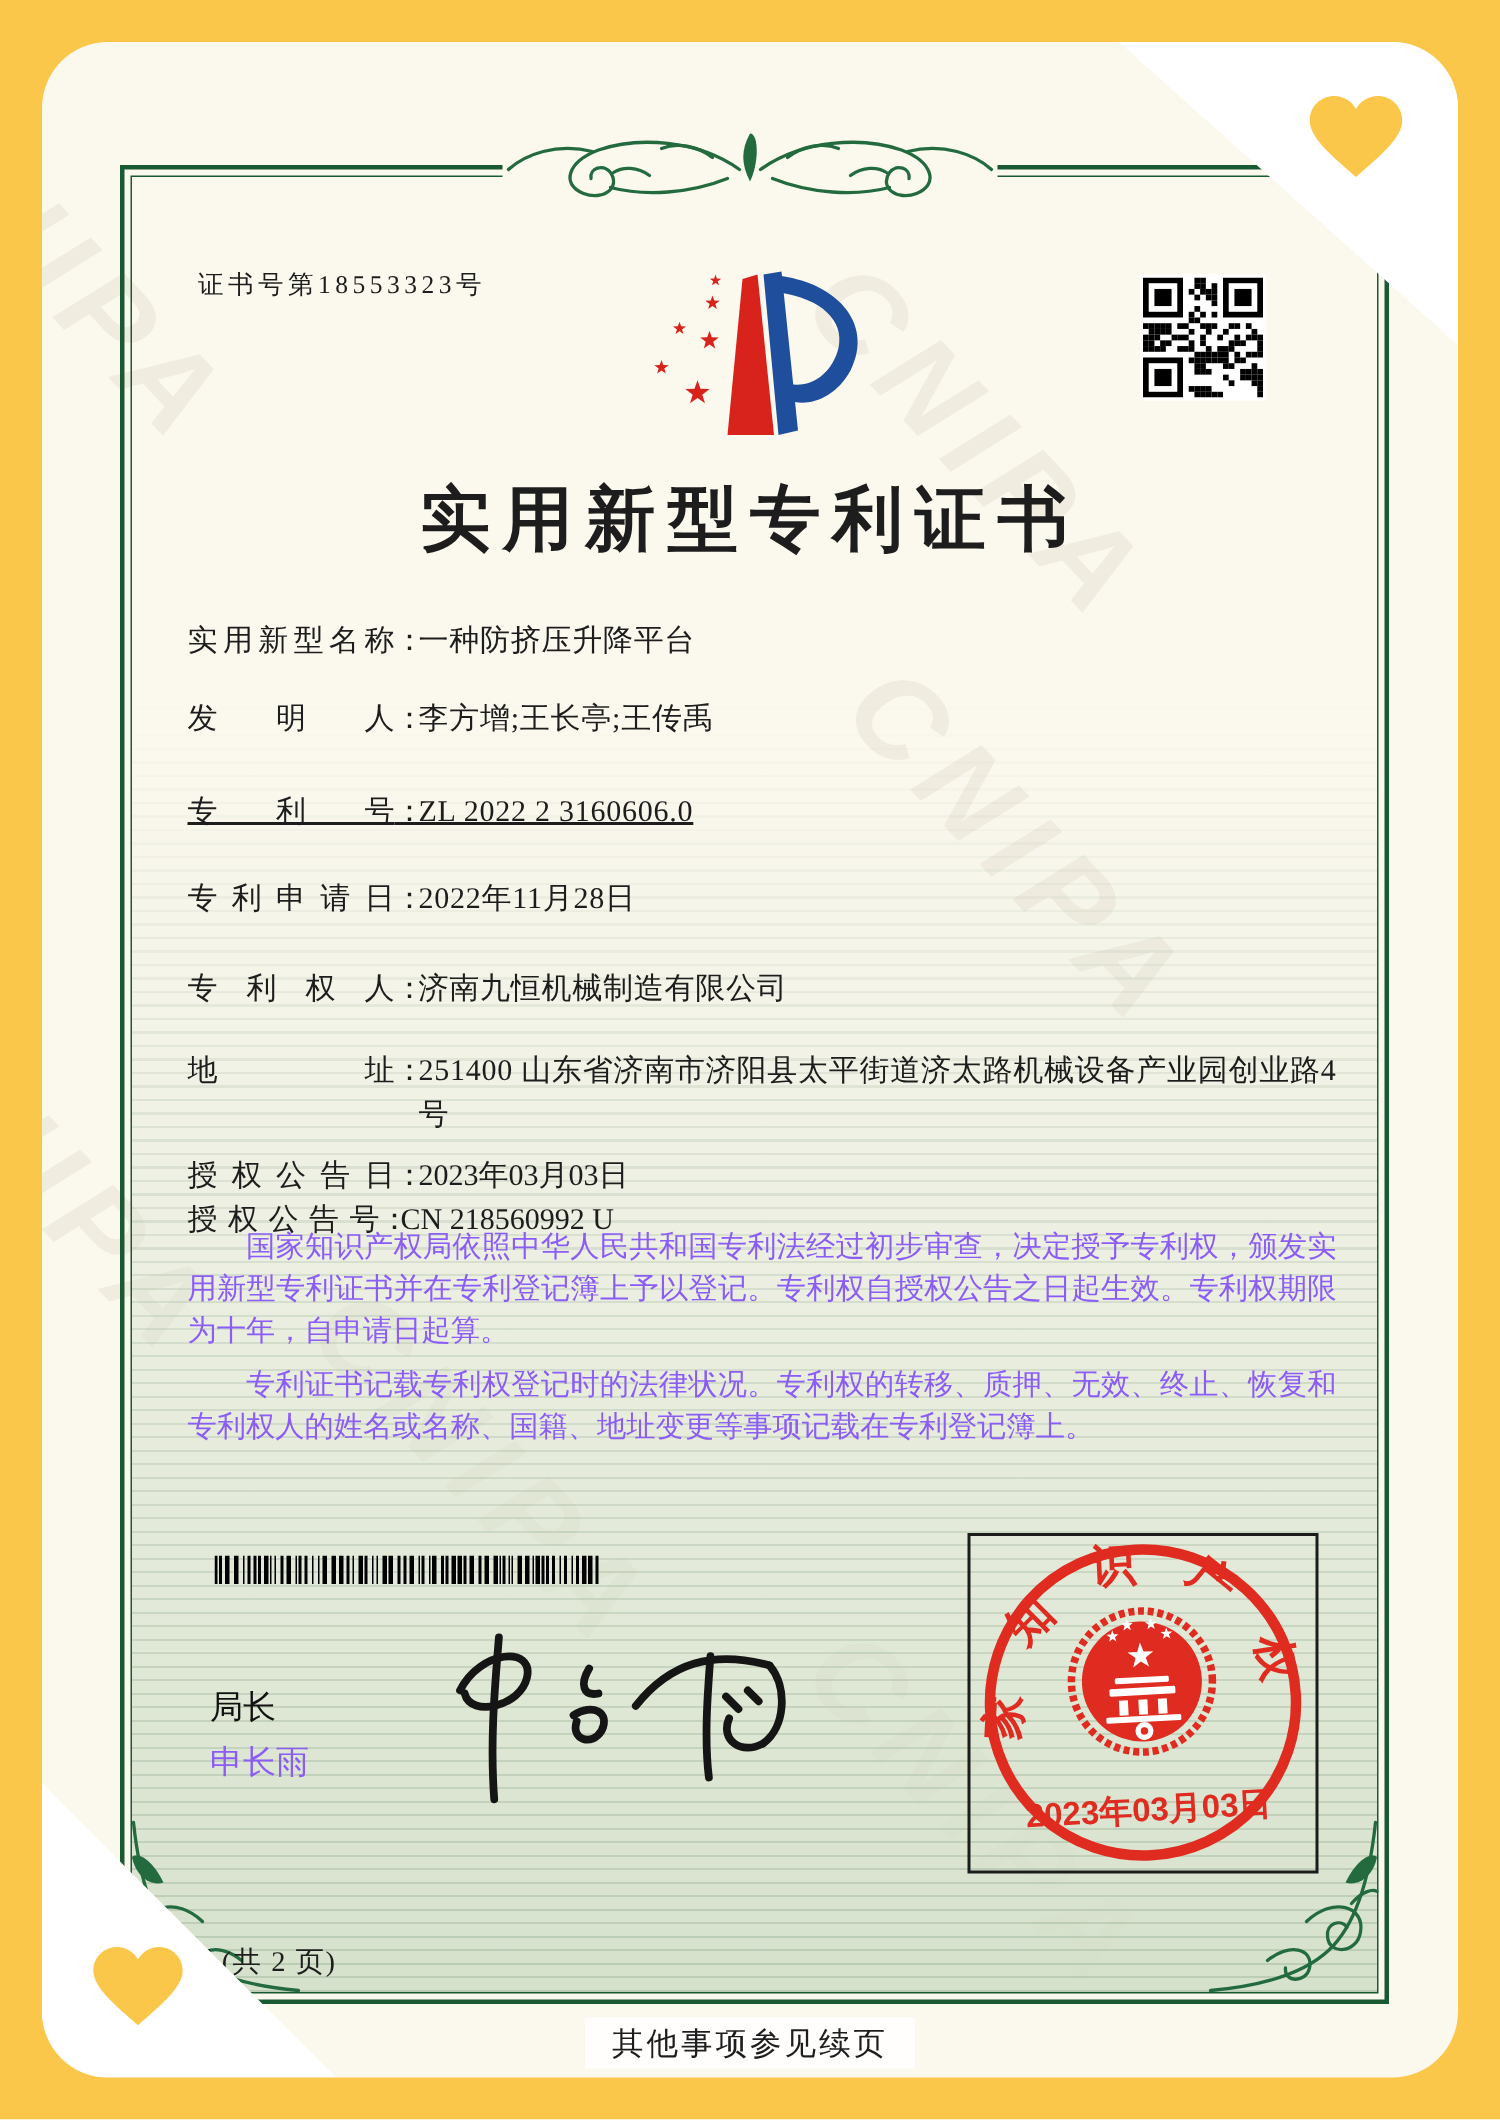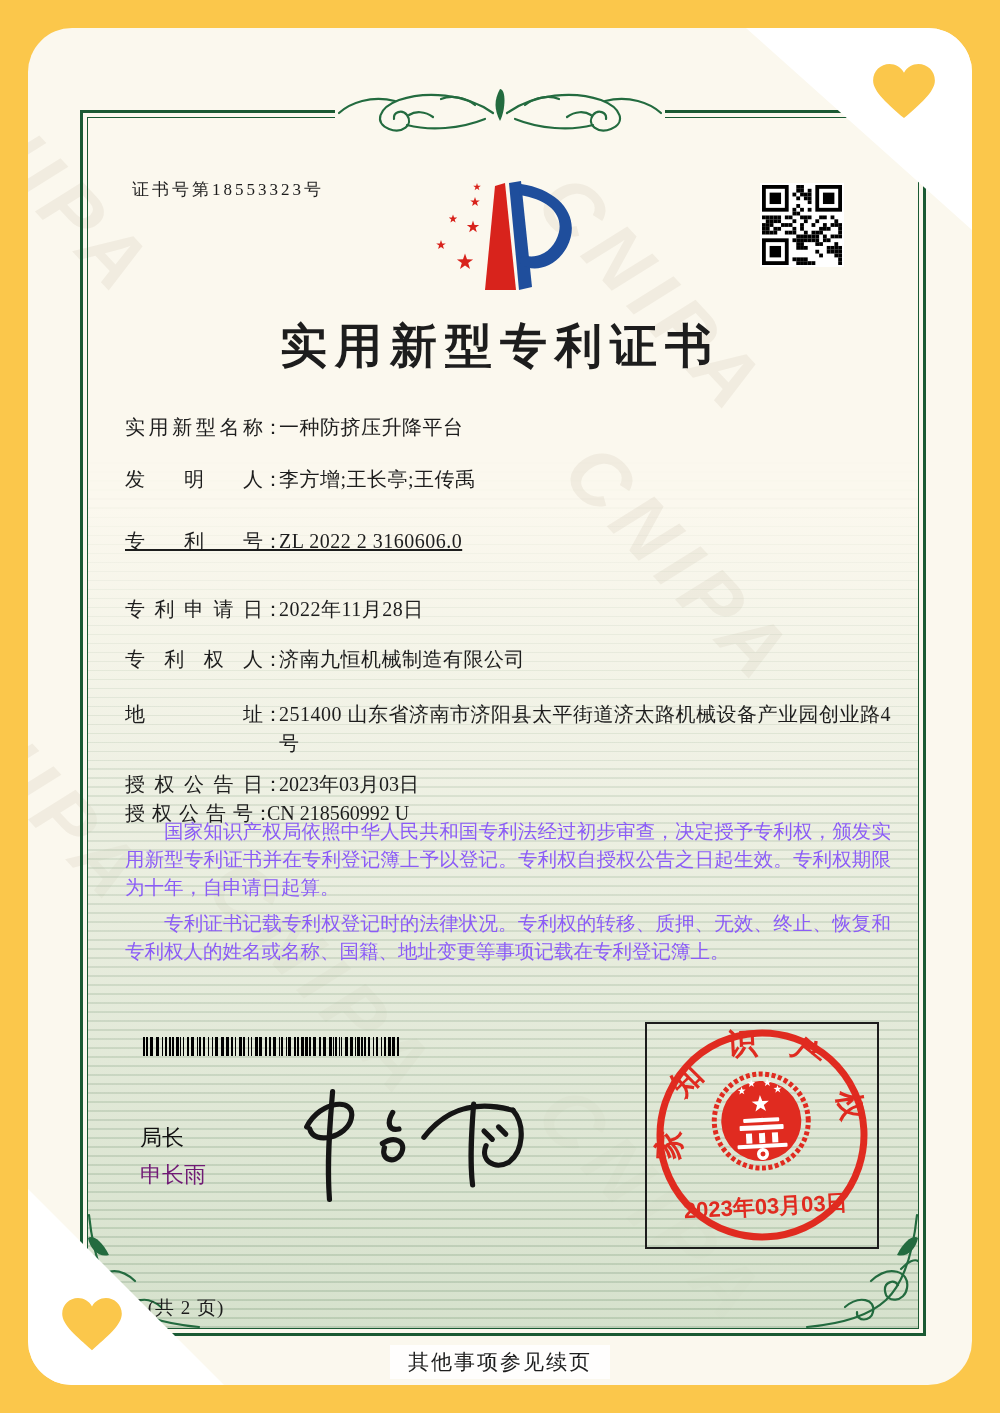--- a/index.html
+++ b/index.html
@@ -24,30 +24,30 @@
   .content{position:absolute;inset:0;z-index:4;color:#1d1d1d;}
   .cert-no{position:absolute;left:104px;top:150px;font-size:17px;letter-spacing:3px;}
   .logo{position:absolute;left:405px;top:146px;width:150px;height:128px;}
   .qr{position:absolute;left:732px;top:155px;width:84px;height:84px;background:#fff;padding:2px;box-sizing:border-box;}
   .title{position:absolute;left:52px;top:287px;width:840px;text-align:center;font-size:47px;font-weight:bold;letter-spacing:8px;}
   .fields{position:absolute;left:97px;top:385px;width:766px;font-size:20px;}
   .row{position:absolute;left:0;right:0;display:flex;line-height:1.45;}
   .lbl{display:block;width:138px;text-align:justify;text-align-last:justify;flex:none;}
   .colon{width:16px;flex:none;}
   .val{flex:1;letter-spacing:0.5px;}
-  .r1{top:0;} .r2{top:52px;} .r3{top:114px;text-decoration:underline;} .r4{top:182px;font-family:Liberation Serif, serif;} .r5{top:232px;} .r6{top:287px;} .r7{top:357px;flex-direction:column;}
+  .r1{top:0;} .r2{top:52px;} .r3{top:114px;text-decoration:underline;} .r4{top:172px;font-family:Liberation Serif, serif;} .r5{top:232px;} .r6{top:287px;} .r7{top:357px;flex-direction:column;}
   .g1{width:373px;display:flex;flex:none;}
   .g2{flex:1;display:flex;align-items:center;}
   .g2 .lbl{width:128px;} .g2 .colon{width:14px;}
   .paras{position:absolute;left:97px;top:790px;width:766px;font-size:19.5px;line-height:28px;text-align:justify;color:#8b5cf6;}
   .paras p{margin:0;text-indent:2em;}
   .paras p + p{margin-top:8px;}
   .barcode{position:absolute;left:115px;top:1009px;width:257px;height:19px;}
   .sign-title{position:absolute;left:112px;top:1095px;font-size:22px;font-family:"Liberation Sans","DejaVu Sans",sans-serif;color:#111;}
-  .sign-name{position:absolute;left:112px;top:1132px;font-size:22px;font-family:"Liberation Sans","DejaVu Sans",sans-serif;color:#701a75;}
+  .sign-name{position:absolute;left:112px;top:1132px;font-size:22px;font-family:"Liberation Sans","DejaVu Sans",sans-serif;color:#8b5cf6;}
   .signature{position:absolute;left:232px;top:1055px;width:280px;height:120px;}
   .seal-box{position:absolute;left:617px;top:994px;width:230px;height:223px;border:2.5px solid #1c1c1c;box-sizing:content-box;}
   .seal-svg{position:absolute;inset:0;}
   .page-info{position:absolute;left:52px;top:1267px;width:840px;text-align:left;font-size:19px;letter-spacing:1px;}
   .note{position:absolute;left:0;top:1320px;width:944px;text-align:center;font-size:21px;letter-spacing:2px;font-family:Liberation Serif, serif;}
   .note span{background:rgba(255,255,255,0.85);padding:5px 18px;}
   
   .tri{position:absolute;background:#fff;z-index:6;}
   .tri-tr{right:0;top:0;width:226px;height:202px;clip-path:polygon(0 0,100% 0,100% 100%);}
   .tri-bl{left:0;bottom:0;width:196px;height:196px;clip-path:polygon(0 0,100% 100%,0 100%);}

